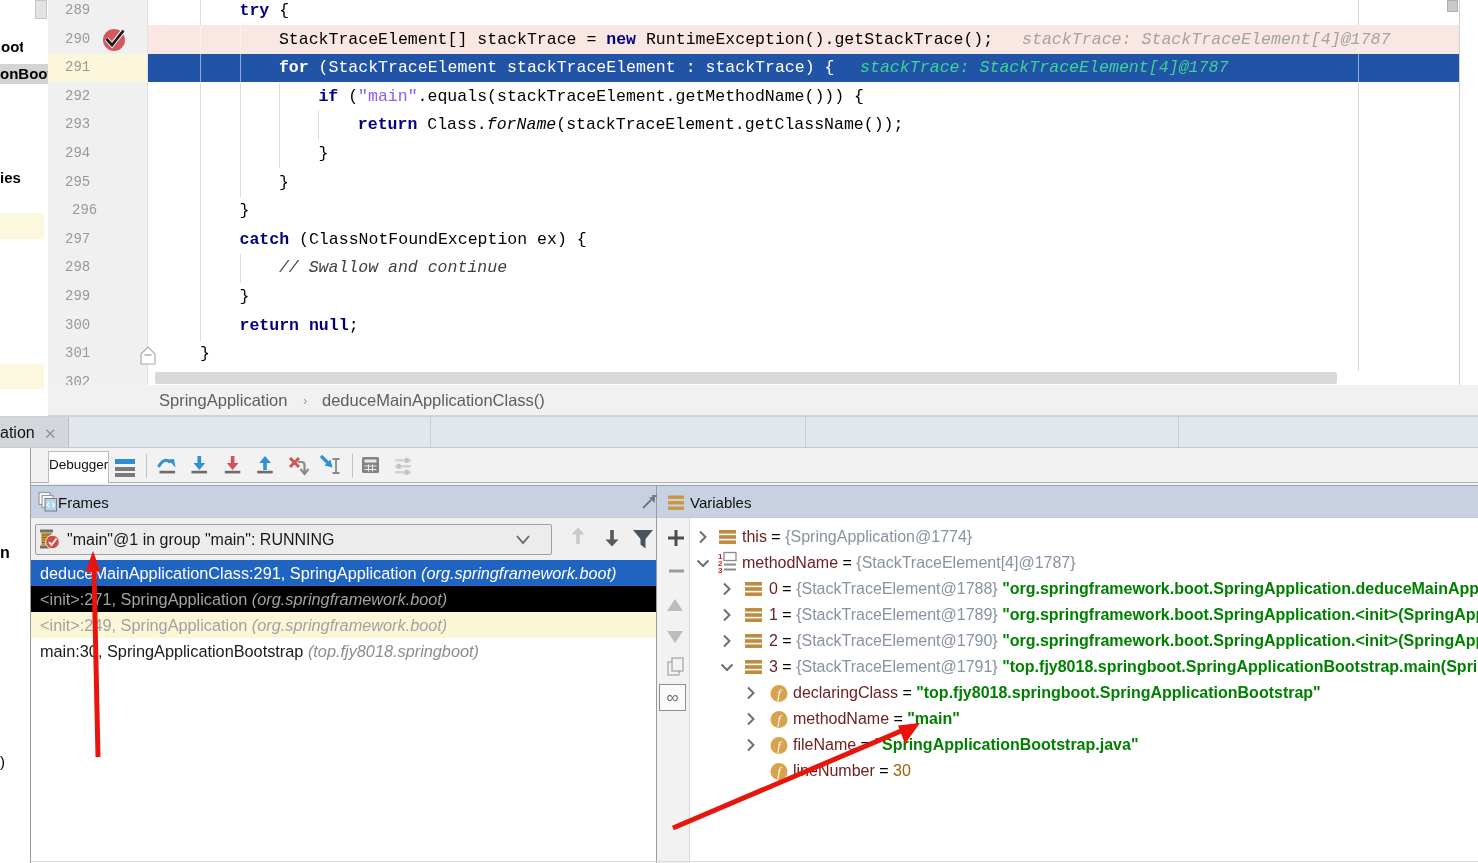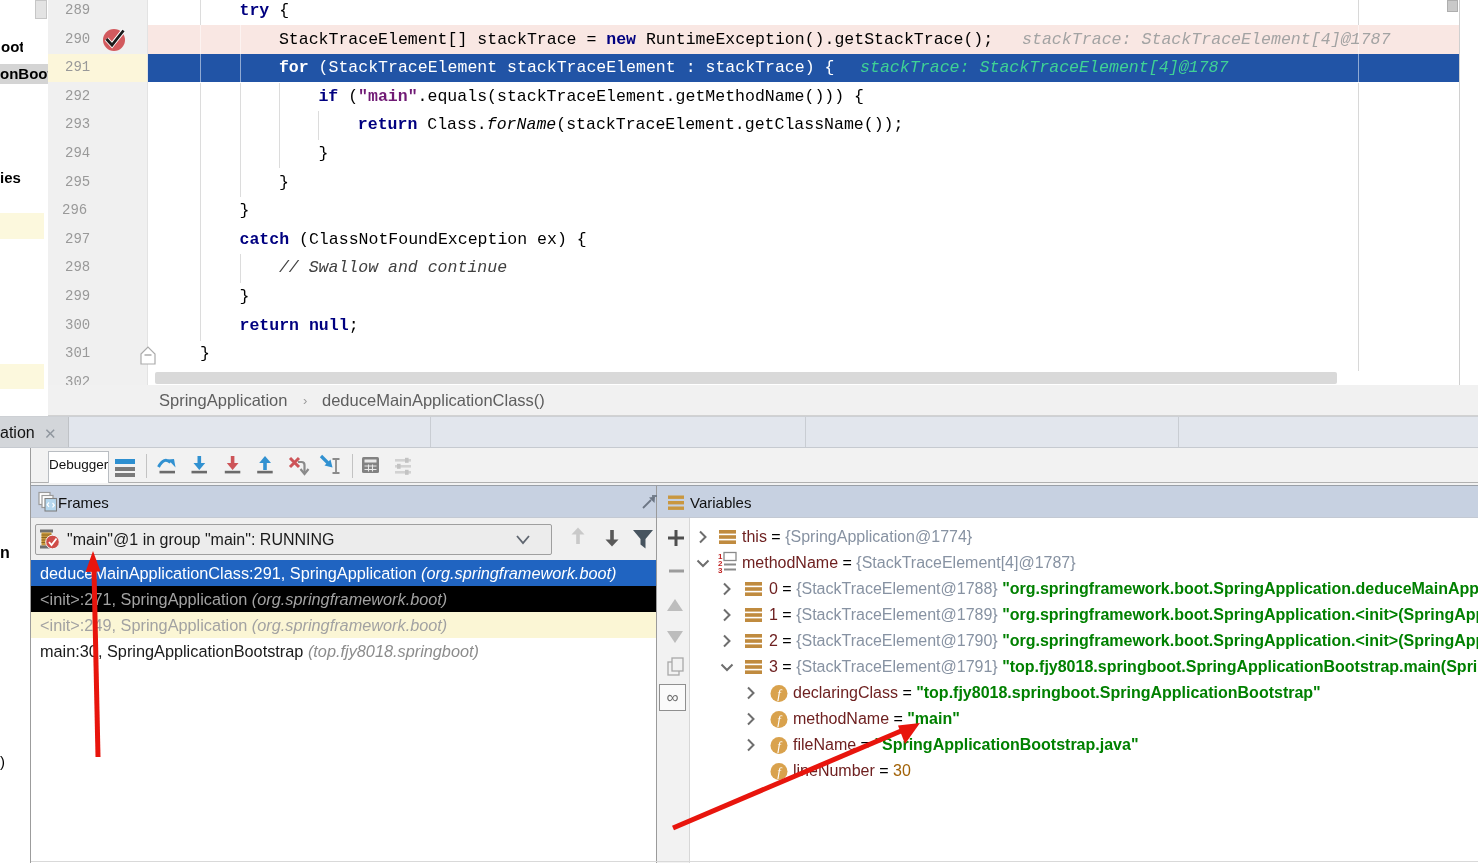--- a/index.html
+++ b/index.html
@@ -1,20 +1,20 @@
 <!DOCTYPE html>
 <html><head><meta charset="utf-8">
 <style>
 html,body{margin:0;padding:0}
 #page{position:relative;width:1478px;height:863px;background:#fff;overflow:hidden;font-family:"Liberation Sans",sans-serif}
 .abs{position:absolute}
 .cl{position:absolute;height:22px;line-height:22px;font-family:"Liberation Mono",monospace;font-size:16.55px;letter-spacing:0;white-space:pre;color:#000}
 .num{position:absolute;width:30px;font-family:"Liberation Mono",monospace;font-size:14px;color:#999;text-align:left}
 .k{color:#000080;font-weight:bold}
-.g{color:#701a75;font-weight:bold}
+.g{color:#8b5cf6;font-weight:normal}
 .cm{color:#404040;font-style:italic}
 .hint{position:absolute;height:22px;line-height:22px;font-family:"Liberation Mono",monospace;font-style:italic;font-size:16.6px;white-space:pre}
 .guide{position:absolute;width:1px;background:#dcdcdc}
 .gw{position:absolute;width:1px;background:rgba(255,255,255,0.5)}
 .frow{position:absolute;left:31px;width:625px;height:26px;line-height:26px;overflow:hidden;white-space:pre;font-size:16.3px;padding-left:9px;box-sizing:border-box}
 .vrow{position:absolute;height:26px;line-height:26px;white-space:pre;font-size:16px;overflow:hidden}
 .vn{color:#6e2020}
 .vv{color:#8792a2}
 .vs{color:#008000;font-weight:bold}
 </style></head>
@@ -32,21 +32,21 @@
 
 <div class="abs" style="left:48px;top:0;width:100px;height:385px;background:#f0f0f0;border-right:1px solid #e3e3e3;box-sizing:border-box;overflow:hidden">
   <div class="abs" style="left:0;top:53.9px;width:100px;height:28.6px;background:#fcf6da"></div>
   <div class="num" style="left:17px;top:2px">289</div>
   <div class="num" style="left:17px;top:30.6px">290</div>
   <div class="num" style="left:17px;top:59.2px">291</div>
   <div class="num" style="left:17px;top:87.8px">292</div>
   <div class="num" style="left:17px;top:116.4px">293</div>
   <div class="num" style="left:17px;top:145px">294</div>
   <div class="num" style="left:17px;top:173.6px">295</div>
-  <div class="num" style="left:14px;top:202.2px">296</div>
+  <div class="num" style="left:24px;top:202.2px">296</div>
   <div class="num" style="left:17px;top:230.8px">297</div>
   <div class="num" style="left:17px;top:259.4px">298</div>
   <div class="num" style="left:17px;top:288px">299</div>
   <div class="num" style="left:17px;top:316.6px">300</div>
   <div class="num" style="left:17px;top:345.2px">301</div>
   <div class="num" style="left:17px;top:373.8px">302</div>
 </div>
 
 <svg class="abs" style="left:98px;top:24px" width="40" height="32" viewBox="0 0 40 32">
   <circle cx="16" cy="16" r="11" fill="#d25a5e"></circle>

